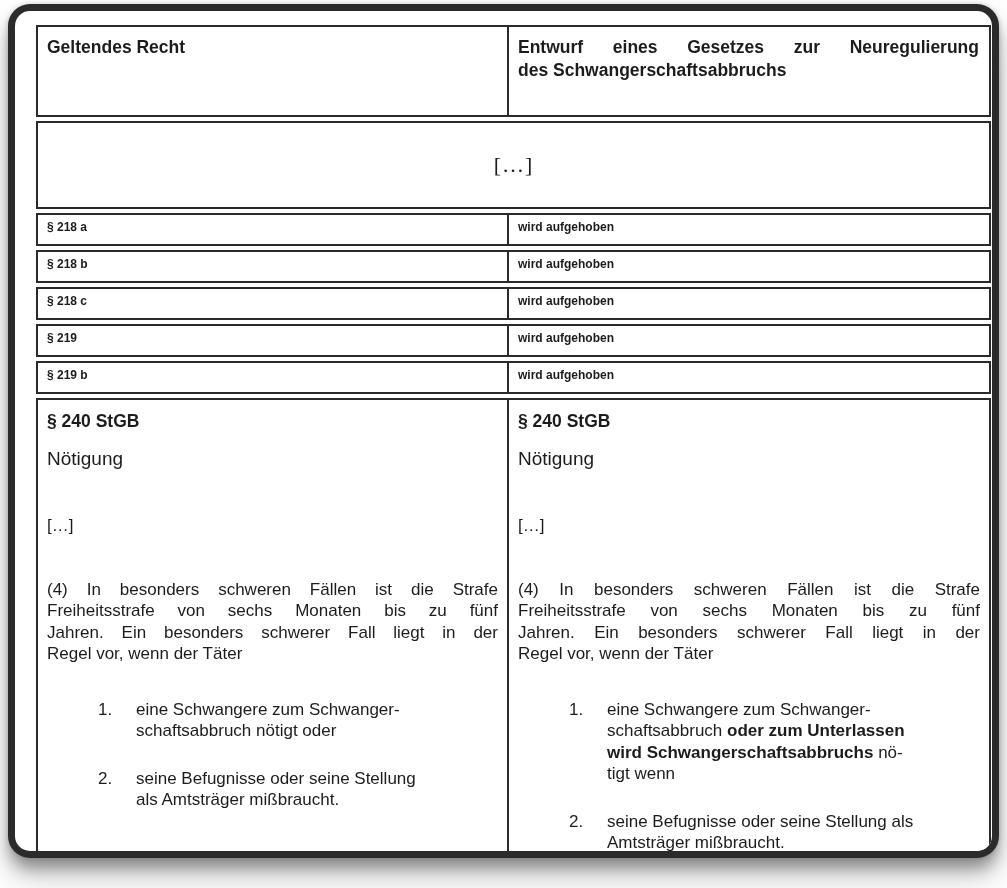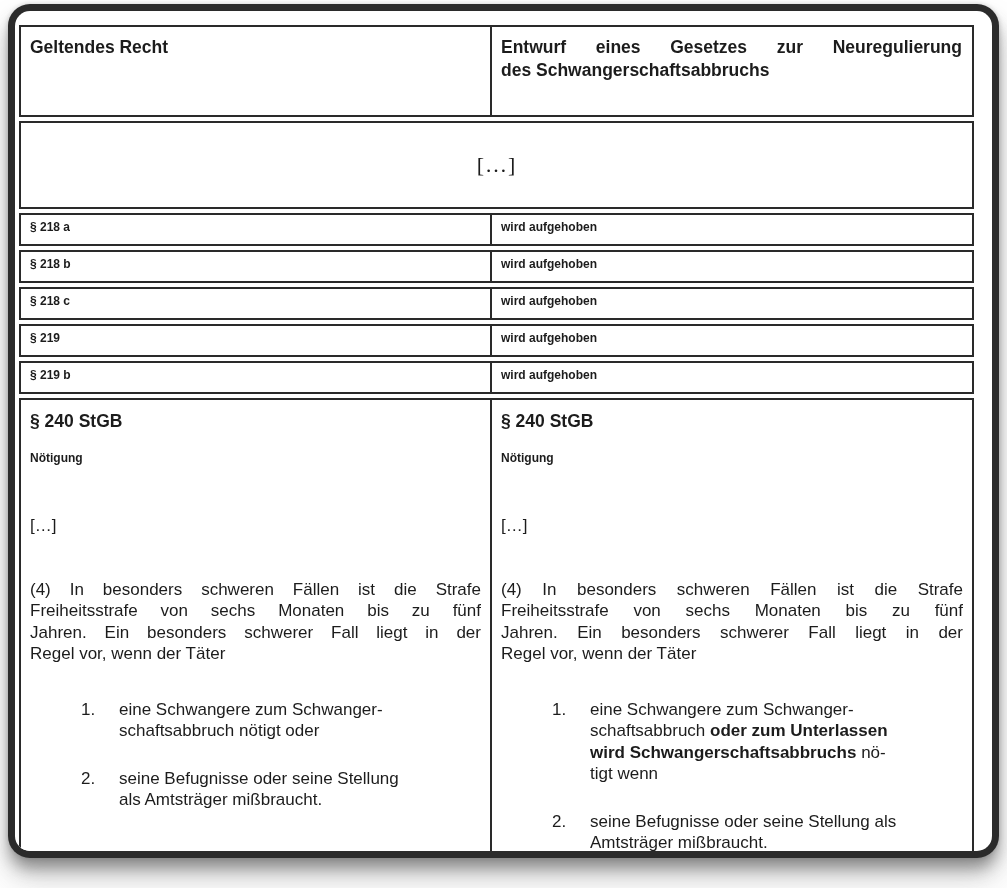--- a/index.html
+++ b/index.html
@@ -21,21 +21,21 @@
                 0 0 5px rgba(0,0,0,0.18);
   }
   .page {
     position: absolute;
     left: 7px; top: 7px; right: 7px; bottom: 7px;
     background: #ffffff;
     border-radius: 15px;
     overflow: hidden;
   }
   .table {
-    margin: 14px 0 0 4px;
+    margin: 14px 0 0 21px;
     width: 955px;
   }
   .row {
     box-sizing: border-box;
     display: flex;
     width: 955px;
     border: 2px solid #2a2a2a;
     margin-top: 4px;
     background: #ffffff;
   }
@@ -71,21 +71,21 @@
   .repeal-row .cell { padding: 5px 8px 0 9px; font-weight: bold; font-size: 12px; }
 
   
   .section-row {
     height: 470px;
     border-bottom: none;
     align-items: stretch;
   }
   .sec-cell { padding: 8px 9px 0 9px; font-size: 17px; line-height: 21.5px; }
   .sec-h   { font-weight: bold; font-size: 17.5px; margin-top: 3px; }
-  .sec-sub { font-weight: bold; font-size: 12px; margin-top: 15px; }
+  .sec-sub { font-weight: normal; font-size: 19px; margin-top: 15px; }
   .sec-ell { margin-top: 46px; }
   .sec-para { margin-top: 42px; }
   .list { margin-top: 34px; padding-left: 51px; }
   .li { display: flex; margin-top: 26px; }
   .li:first-child { margin-top: 0; }
   .li-num { width: 38px; flex: none; }
   .li-text { flex: 1; }
   .cell-l .li-text { padding-right: 14px; }
   b { font-weight: bold; }
 </style>

